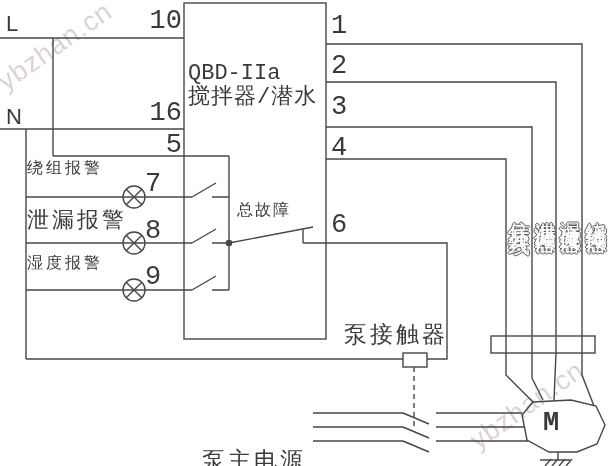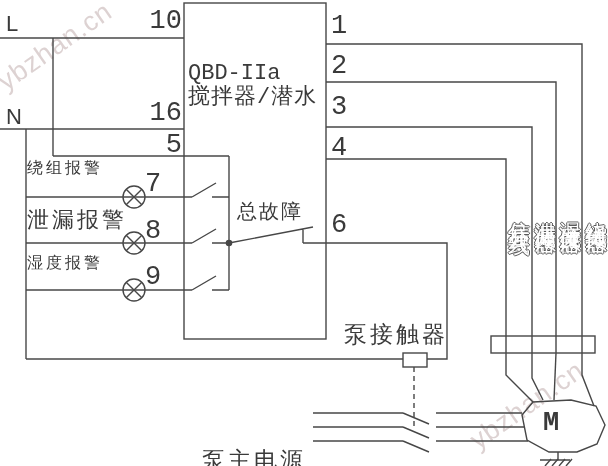--- a/index.html
+++ b/index.html
@@ -128,21 +128,21 @@
 
   <div class="lbl boxtxt" style="left:188px;top:62px;">
     <span style="display:block;letter-spacing:0;">QBD-IIa</span>
     <span style="display:block;">搅拌器/潜水</span>
   </div>
 
   <span class="lbl cjk" style="left:27px;top:161px;font-size:16px;">绕组报警</span>
   <span class="lbl cjk" style="left:27px;top:211px;font-size:22px;text-align:center;">泄漏报警</span>
   <span class="lbl cjk" style="left:27px;top:256px;font-size:16px;">湿度报警</span>
 
-  <span class="lbl cjk" style="left:237px;top:203px;letter-spacing:2px;font-size:20px;">总故障</span>
+  <span class="lbl cjk" style="left:237px;top:203px;letter-spacing:2px;font-size:16px;">总故障</span>
   <span class="lbl cjk" style="left:344px;top:325px;">泵接触器</span>
   <span class="lbl cjk" style="left:202px;top:413px;margin-top:38px;">泵主电源</span>
   <span class="lbl motor" style="left:543px;top:410px;">M</span>
 
   <span class="lbl vert" style="left:506px;top:204px;">信号公共线</span>
   <span class="lbl vert" style="left:532px;top:204px;">泄漏传感器</span>
   <span class="lbl vert" style="left:557px;top:204px;">湿度传感器</span>
   <span class="lbl vert" style="left:583px;top:204px;">绕组传感器</span>
 
 </div>

